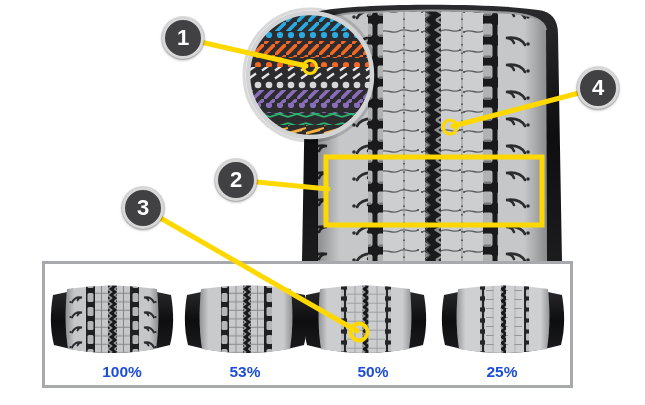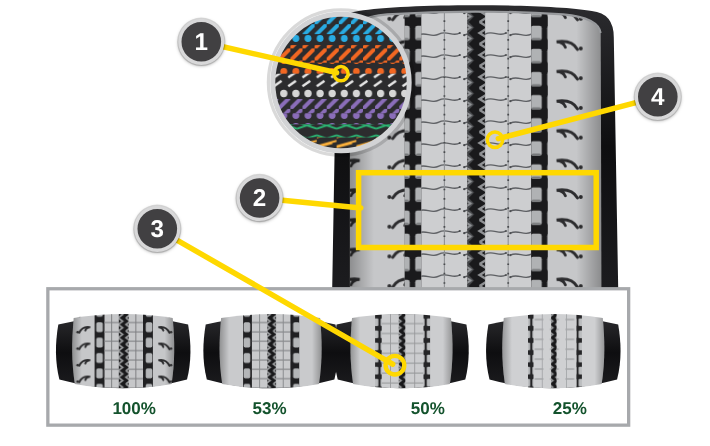--- a/index.html
+++ b/index.html
@@ -5,21 +5,21 @@
   html,body{margin:0;padding:0;background:#fff;}
   #stage{position:relative;width:645px;height:405px;background:#fff;overflow:hidden;
          font-family:"Liberation Sans",sans-serif;}
   #art{position:absolute;left:0;top:0;}
   .callout{position:absolute;width:36px;height:36px;border-radius:50%;
            background:#414042;border:3px solid #d8d8d9;
            box-shadow:0 0 0 1px rgba(0,0,0,.12),0 1px 3px rgba(0,0,0,.35);
            color:#fff;font-weight:bold;font-size:22px;line-height:36px;
            text-align:center;user-select:none;}
   .pct{position:absolute;top:363px;transform:translateX(-50%);
-       font-size:15.5px;font-weight:600;color:#14532d;white-space:nowrap;}
+       font-size:15.5px;font-weight:600;color:#1d4ed8;white-space:nowrap;}
 </style>
 </head>
 <body>
 
 <div id="stage">
 
 <svg id="art" width="645" height="405" viewBox="0 0 645 405">
   <defs>
 
     <pattern id="pLadder" width="15" height="21" patternUnits="userSpaceOnUse">
@@ -251,15 +251,15 @@
   </g>
 </svg>
 
   <div class="callout" style="left:162px;top:17px;">1</div>
   <div class="callout" style="left:215px;top:159px;">2</div>
   <div class="callout" style="left:122px;top:187px;">3</div>
   <div class="callout" style="left:577px;top:67px;">4</div>
 
   <div class="pct" style="left:122px;">100%</div>
   <div class="pct" style="left:245px;">53%</div>
-  <div class="pct" style="left:373px;margin-left:16px;">50%</div>
-  <div class="pct" style="left:518px;">25%</div>
+  <div class="pct" style="left:373px;">50%</div>
+  <div class="pct" style="left:502px;">25%</div>
 </div>
 
 </body></html>

